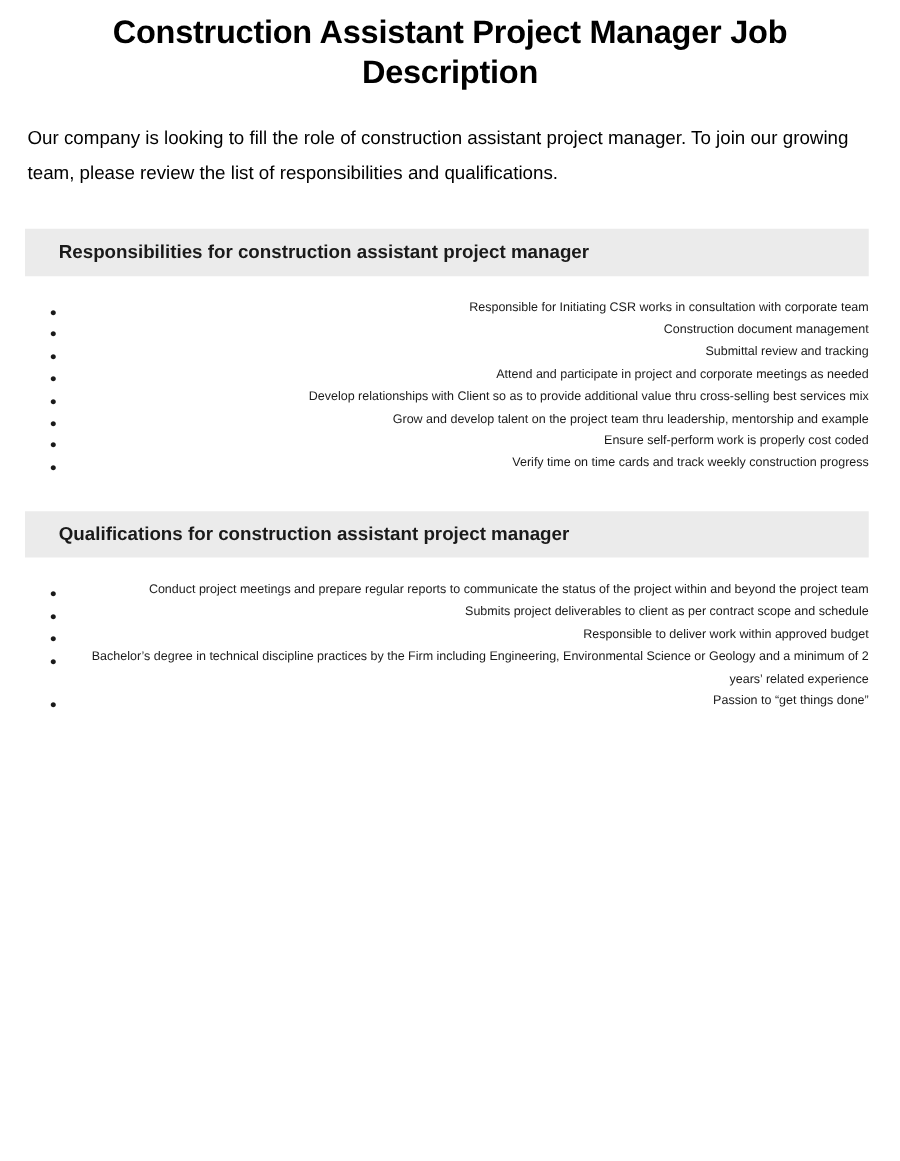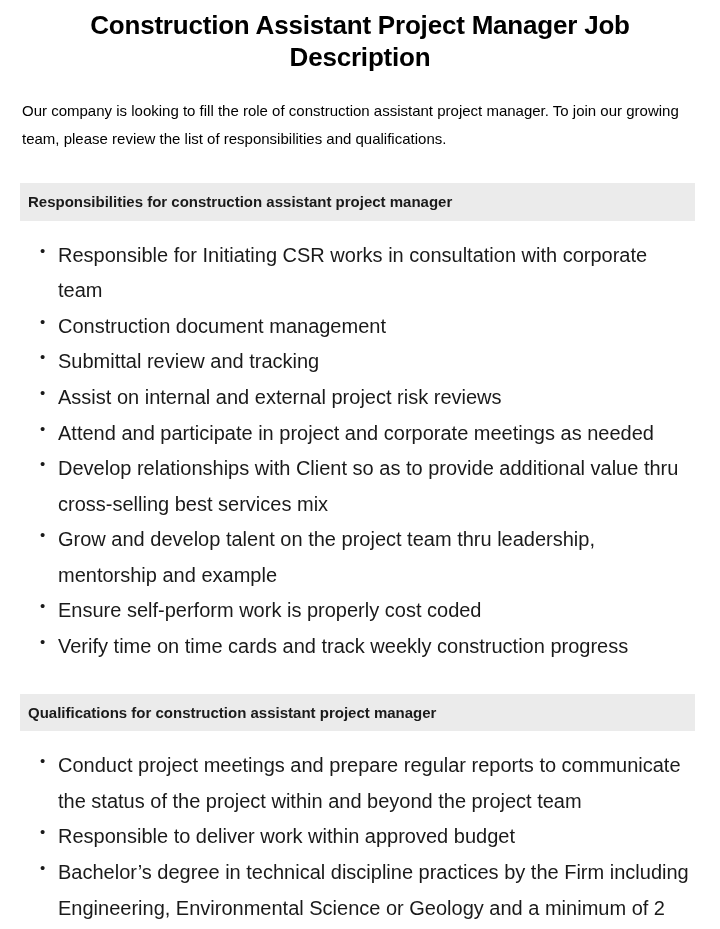--- a/index.html
+++ b/index.html
@@ -43,44 +43,45 @@
     line-height: 1.82;
     color: #000000;
     margin: 0;
     padding: 24px 26px 0 22px;
   }
 
   
   .section-bar {
     background: #ebebeb;
     margin: 0 25px 0 20px;
-    padding: 9px 0 9px 8px;
+    padding: 9px 0 9px 27px;
     font-size: 15px;
     font-weight: bold;
     color: #1a1a1a;
     line-height: 1.3;
   }
 
   .section-block.first-block { margin-top: 31px; }
   .section-block.second-block { margin-top: 29px; }
 
   
   ul.bullets {
     list-style: none;
     margin: 0;
     padding: 0;
   }
 
   ul.bullets li {
     position: relative;
-    font-size: 20px;
+    font-size: 10px;
     line-height: 1.78;
     color: #1a1a1a;
     padding: 0 25px 0 58px;
     margin: 0;
+    text-align: right;
   }
 
   ul.bullets li::before {
     content: "\2022";
     position: absolute;
     left: 40px;
     top: 0;
     font-size: 15px;
     line-height: 1.78;
     color: #1a1a1a;
@@ -97,35 +98,35 @@
 
   <p class="intro">Our company is looking to fill the role of construction assistant project manager. To join our growing team, please review the list of responsibilities and qualifications.</p>
 
   <section class="section-block first-block">
     <div class="section-bar">Responsibilities for construction assistant project manager</div>
     <div class="list-wrap">
       <ul class="bullets" id="responsibilities-list">
           <li>Responsible for Initiating CSR works in consultation with corporate team</li>
           <li>Construction document management</li>
           <li>Submittal review and tracking</li>
-          <li>Assist on internal and external project risk reviews</li>
           <li>Attend and participate in project and corporate meetings as needed</li>
           <li>Develop relationships with Client so as to provide additional value thru cross-selling best services mix</li>
           <li>Grow and develop talent on the project team thru leadership, mentorship and example</li>
           <li>Ensure self-perform work is properly cost coded</li>
           <li>Verify time on time cards and track weekly construction progress</li>
         </ul>
     </div>
   </section>
 
   <section class="section-block second-block">
     <div class="section-bar">Qualifications for construction assistant project manager</div>
     <div class="list-wrap">
       <ul class="bullets" id="qualifications-list">
           <li>Conduct project meetings and prepare regular reports to communicate the status of the project within and beyond the project team</li>
+          <li>Submits project deliverables to client as per contract scope and schedule</li>
           <li>Responsible to deliver work within approved budget</li>
           <li>Bachelor’s degree in technical discipline practices by the Firm including Engineering, Environmental Science or Geology and a minimum of 2 years’ related experience</li>
           <li>Passion to “get things done”</li>
         </ul>
     </div>
   </section>
 
 </div>
 
 </body></html>

